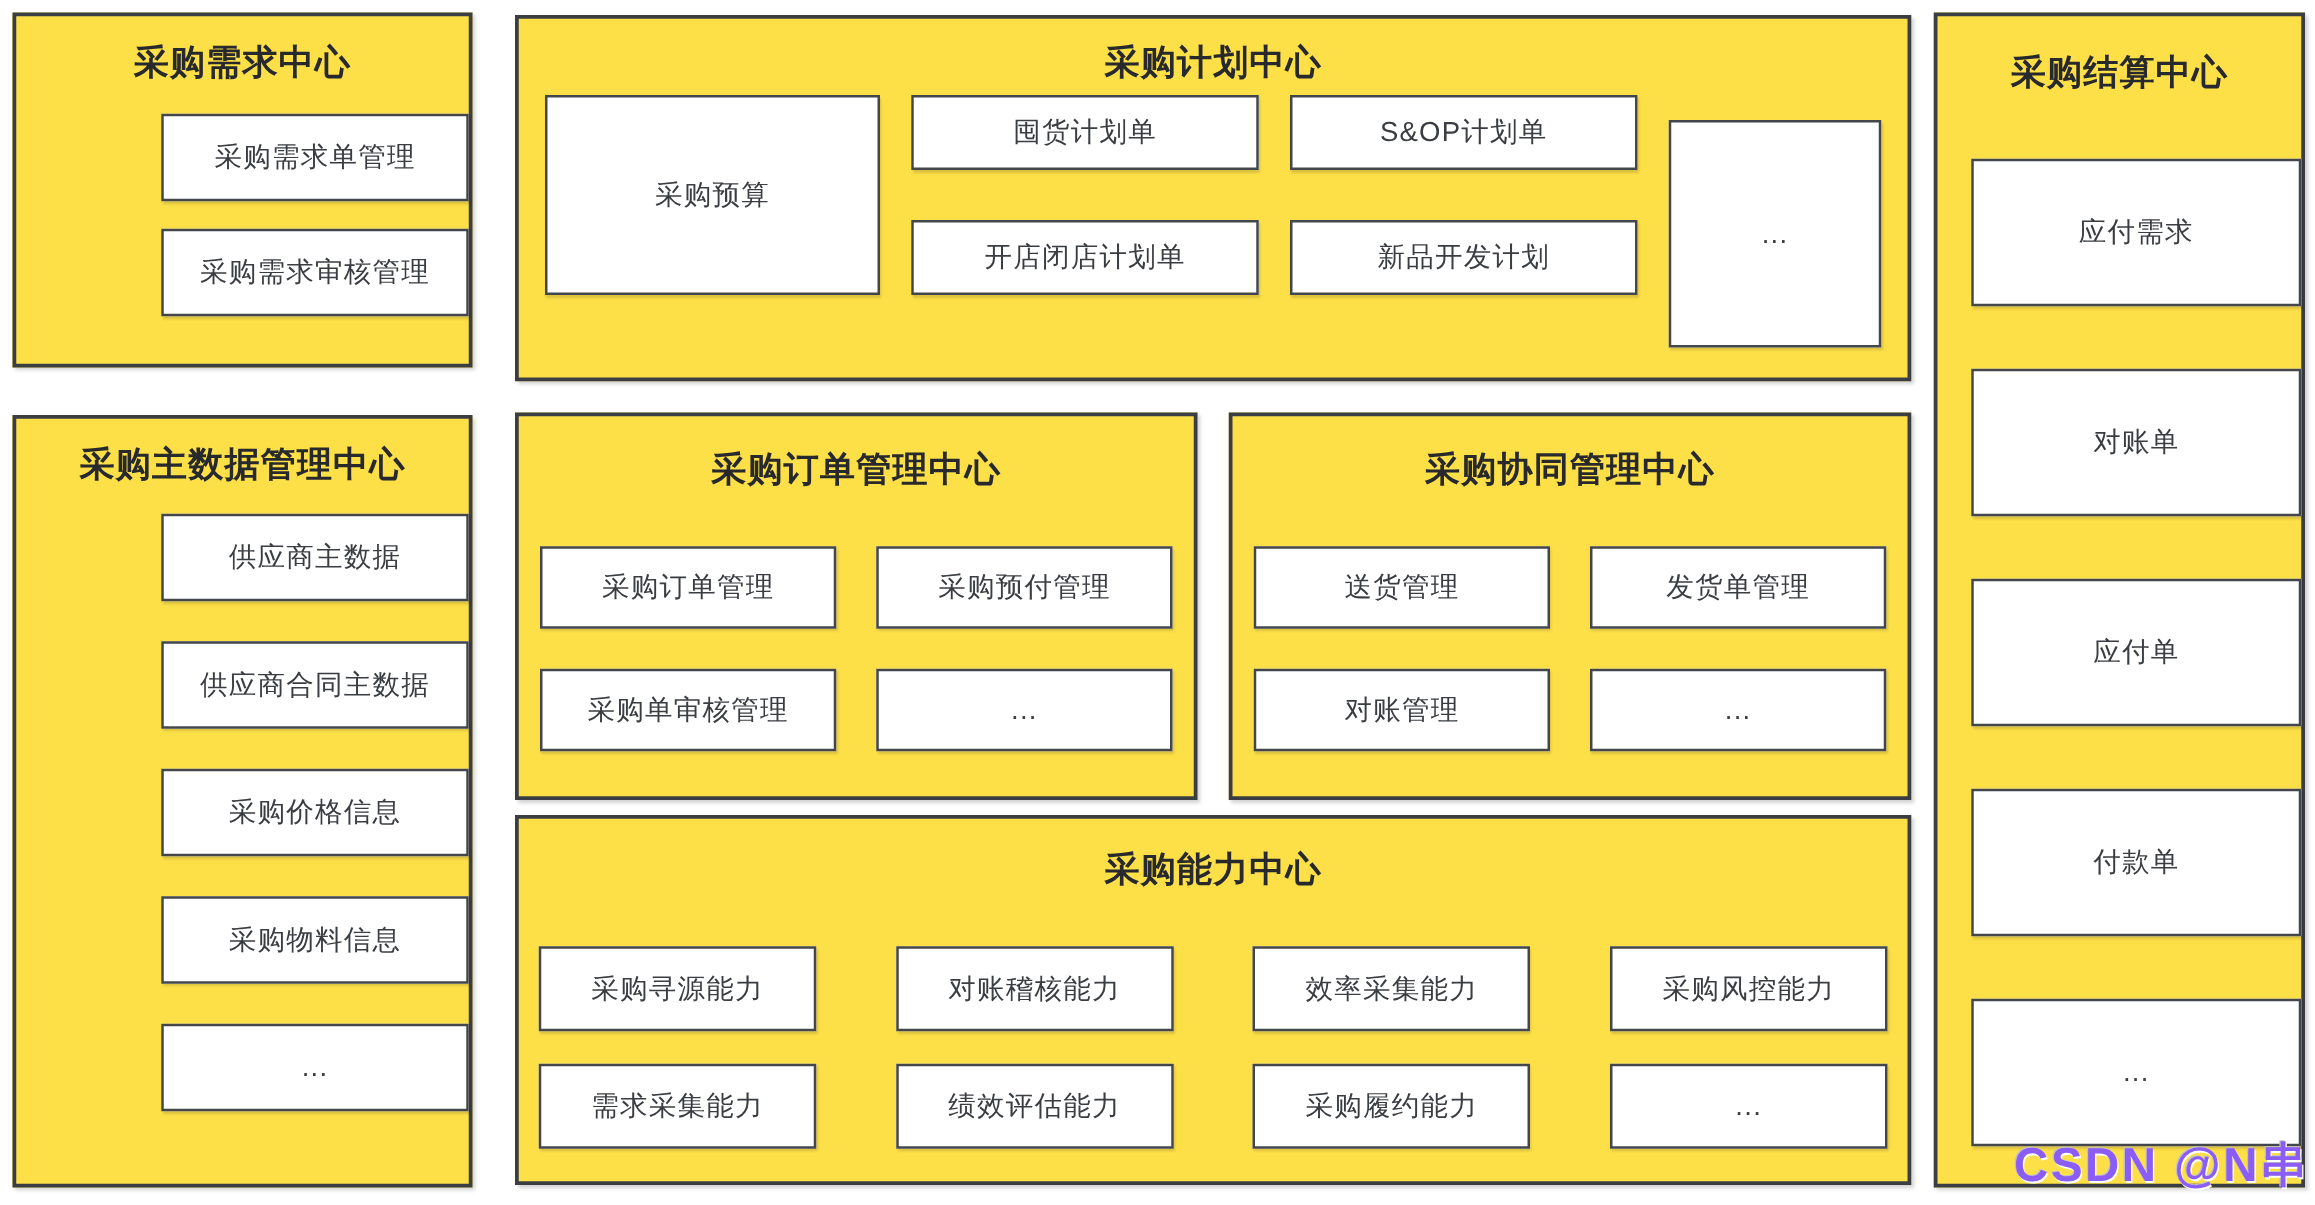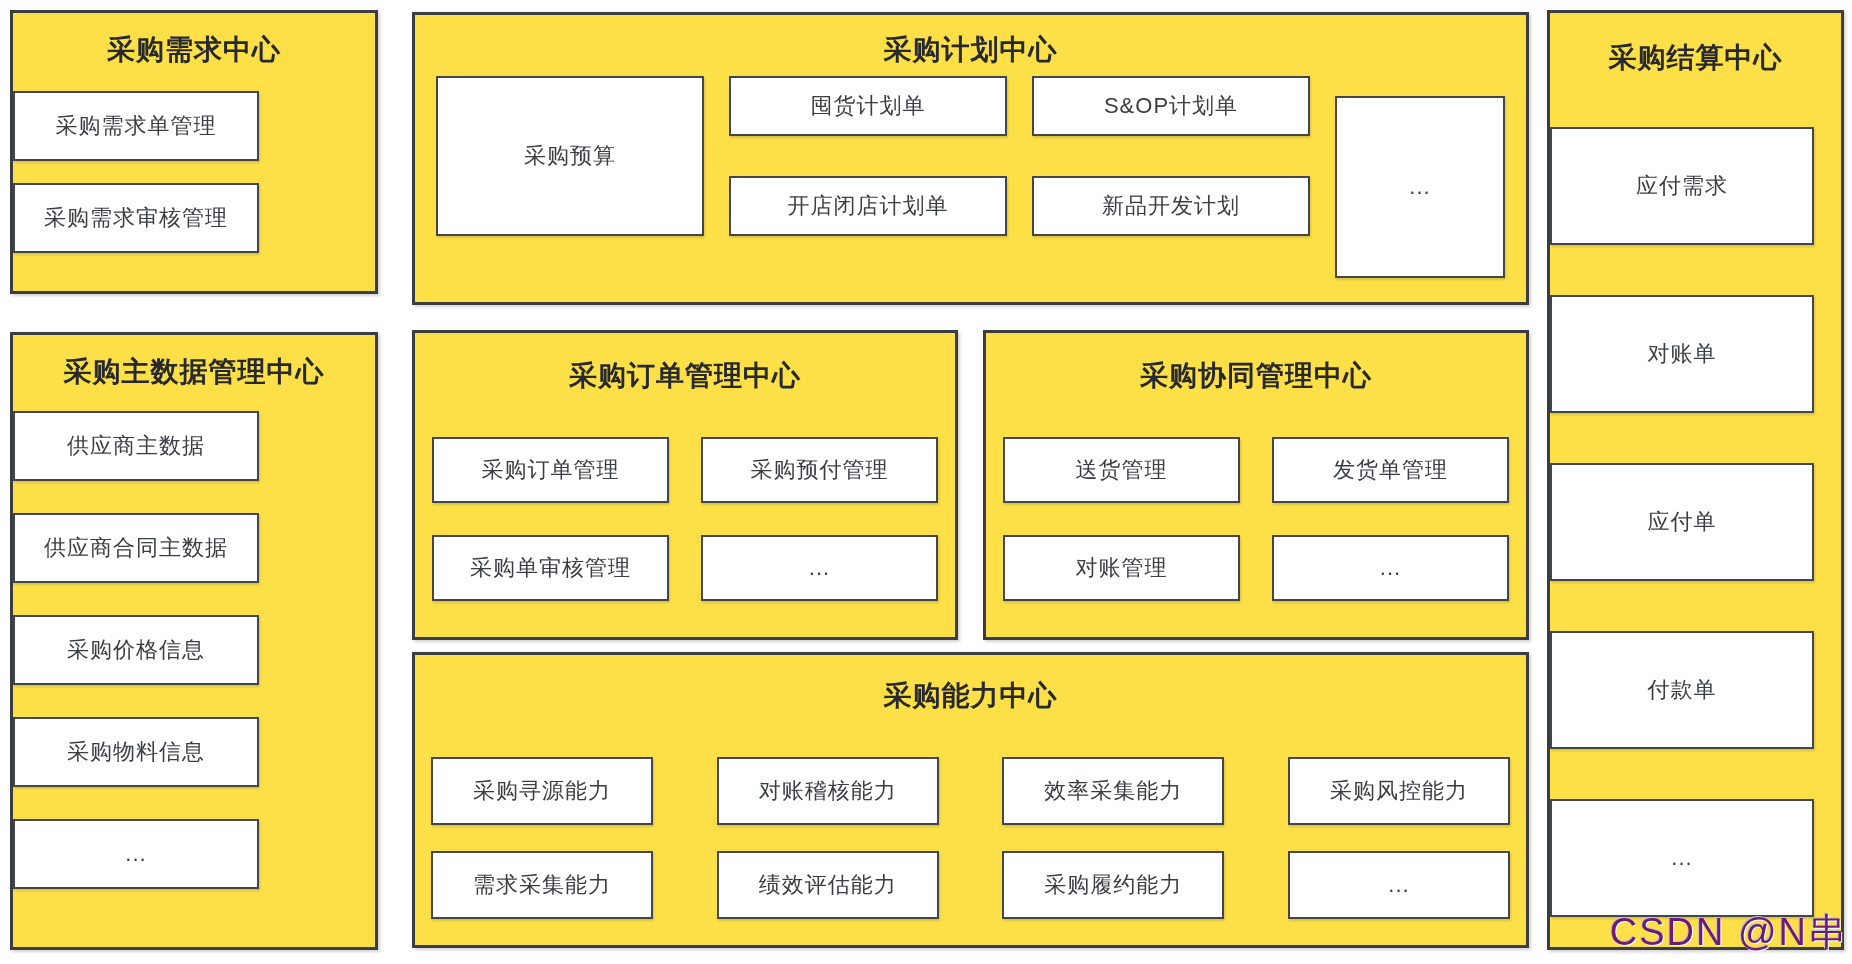--- a/index.html
+++ b/index.html
@@ -33,21 +33,21 @@
     border: 2px solid #43474c;
     box-shadow: 1px 2px 2px rgba(0,0,0,0.14);
     display: flex;
     align-items: center;
     justify-content: center;
     font-size: 22px;
     color: #3a3d41;
     letter-spacing: 1px;
     text-align: center;
   }
-  .vstack { display: flex; flex-direction: column; align-items: flex-start; }
+  .vstack { display: flex; flex-direction: column; align-items: flex-end; }
 
   
   .panel-demand { left: 10px; top: 10px; width: 368px; height: 284px; }
   .panel-demand .panel-title { margin-top: 20px; }
   .panel-demand .vstack { margin-top: 24px; gap: 22px; }
   .panel-demand .box { width: 246px; height: 70px; }
 
   
   .panel-master { left: 10px; top: 332px; width: 368px; height: 618px; }
   .panel-master .panel-title { margin-top: 20px; }
@@ -103,24 +103,25 @@
   .panel-settlement .vstack { margin-top: 52px; gap: 50px; }
   .panel-settlement .box { width: 264px; height: 118px; }
 
   
   .watermark {
     position: absolute;
     right: 4px;
     bottom: 6px;
     z-index: 5;
     font-size: 38px;
-    color: #701a75;
+    color: #8b5cf6;
     letter-spacing: 2px;
     text-shadow: 1px 1px 0 #ffffff, -1px -1px 0 #c2c2c2;
     white-space: nowrap;
+    font-weight: bold;
   }
 </style>
 </head>
 <body>
 
 <div class="canvas">
 
   <section class="panel panel-demand">
     <h2 class="panel-title">采购需求中心</h2>
     <div class="vstack">

